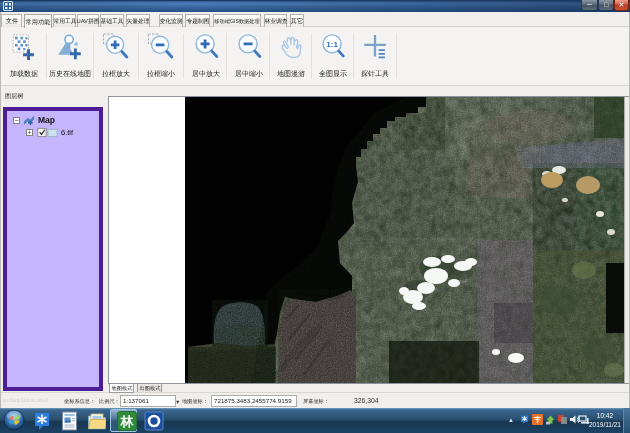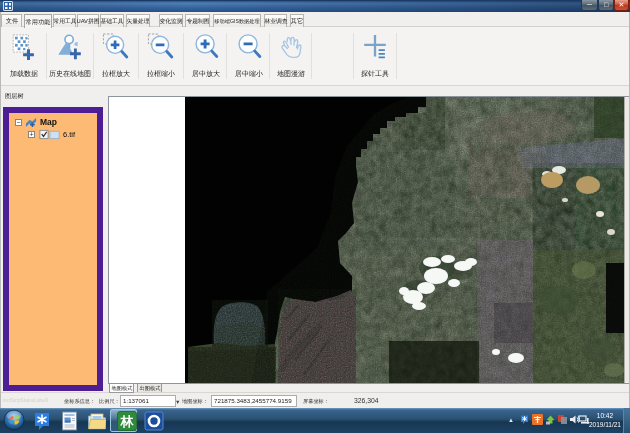--- a/index.html
+++ b/index.html
@@ -37,21 +37,21 @@
 
 
 #ribbon { left:0; top:27px; width:630px; height:59px; background:#f4f3f2; border-bottom:1px solid #d9d6d2; }
 .rbtn { position:absolute; top:2px; width:44px; height:55px; text-align:center; }
 .rbtn .ic { position:absolute; left:50%; transform:translateX(-50%); top:4px; width:27px; height:29px; }
 .rbtn .lbl { position:absolute; left:50%; transform:translateX(-50%) scale(0.70); top:38px; white-space:nowrap; font-size:10px; color:#1a1a1a; }
 .rsep { position:absolute; top:6px; width:1px; height:46px; background:#e2e0dd; }
 
 
 #lblTree { left:5px; top:92px; font-size:10px; color:#222; transform:scale(0.62); transform-origin:left top; }
-#treebox { left:3px; top:107px; width:100px; height:284px; border:6px solid #4c1d95; background:#fdba74; }
+#treebox { left:3px; top:107px; width:100px; height:284px; border:4px solid #4c1d95; background:#c4b5fd; }
 .expbox { position:absolute; width:7px; height:7px; border:1px solid #848484; background:#fff; font-size:7px; line-height:6px; text-align:center; color:#333; }
 
 
 #mappanel { left:107px; top:87px; width:523px; height:306px; background:#f0efed; }
 #mapviewport { position:absolute; left:1px; top:9px; width:521px; height:288px; background:none; border:1px solid #8e949c; border-right:none; z-index:3; pointer-events:none; }
 .btab { position:absolute; top:296px; height:10px; width:25px; border:1px solid #9a9a9a; background:#e8e6e2; color:#333; }
 .btab.active { background:#fff; border-top-color:#fff; z-index:2; }
 
 
 #statusbar { left:0; top:392px; width:630px; height:16px; background:#f0efed; border-top:1px solid #dad7d3; font-size:7px; color:#333; }
@@ -184,20 +184,28 @@
         <path d="M9 12 H19" stroke="#2f6cb8" stroke-width="3.2"></path>
         <path d="M21.5 20 L27 26" stroke="#3f79bd" stroke-width="3.2" stroke-linecap="round"></path>
       </svg>
       <div class="lbl">居中缩小</div>
     </div>
     <div class="rbtn" style="left:269px;">
       <svg class="ic" viewBox="0 0 30 32">
         <path d="M8 14 c-2 -1 -4 1 -2.5 3 l5 7 c1.5 2 3.5 3 6 3 l3 0 c3 0 5 -2 5.5 -5 l1 -7 c.3 -2 -2.4 -2.6 -3 -.5 l-.8 3 M8 14 l3 3 M8 14 c-1.5 -2.5 -1.8 -4.7 -.6 -5 1.4 -.4 2.2 1 3.2 3.3 l1.6 3.4 M11 9 c-.5 -2.6 .2 -4 1.4 -4 1.3 0 1.9 1.3 2.2 3.6 l.5 4 M15 8 c.2 -2.4 1 -3.4 2.1 -3.2 1.2 .2 1.6 1.5 1.5 3.8 l-.2 4.6 M19 9.5 c.7 -1.8 1.7 -2.4 2.6 -1.9 1 .5 1.1 1.9 .6 4l-1 4.4" fill="none" stroke="#a7c6e4" stroke-width="1.5" stroke-linecap="round"></path>
       </svg>
       <div class="lbl">地图漫游</div>
+    </div>
+    <div class="rbtn" style="left:311px;">
+      <svg class="ic" viewBox="0 0 30 32">
+        <circle cx="14" cy="12" r="10" fill="#fdfeff" stroke="#8fb6dc" stroke-width="1.6"></circle>
+        <text x="14" y="15.5" font-size="9" font-weight="bold" fill="#2f6cb8" text-anchor="middle" font-family="Liberation Sans">1:1</text>
+        <path d="M21.5 20 L26.5 25.5" stroke="#3f79bd" stroke-width="3" stroke-linecap="round"></path>
+      </svg>
+      <div class="lbl">全图显示</div>
     </div>
     <div class="rbtn" style="left:353px;">
       <svg class="ic" viewBox="0 0 30 32">
         <path d="M15 2 V26 M3 13 H27" stroke="#7aa3cc" stroke-width="2.6"></path>
         <path d="M19 19 h7 M19 23 h7 M19 27 h7" stroke="#4d85bd" stroke-width="2"></path>
       </svg>
       <div class="lbl">探针工具</div>
     </div>
   </div>
 

